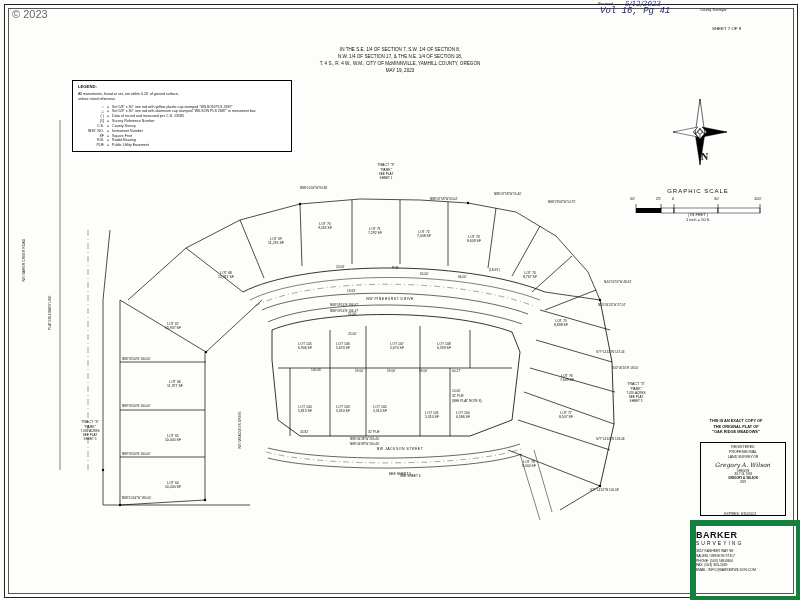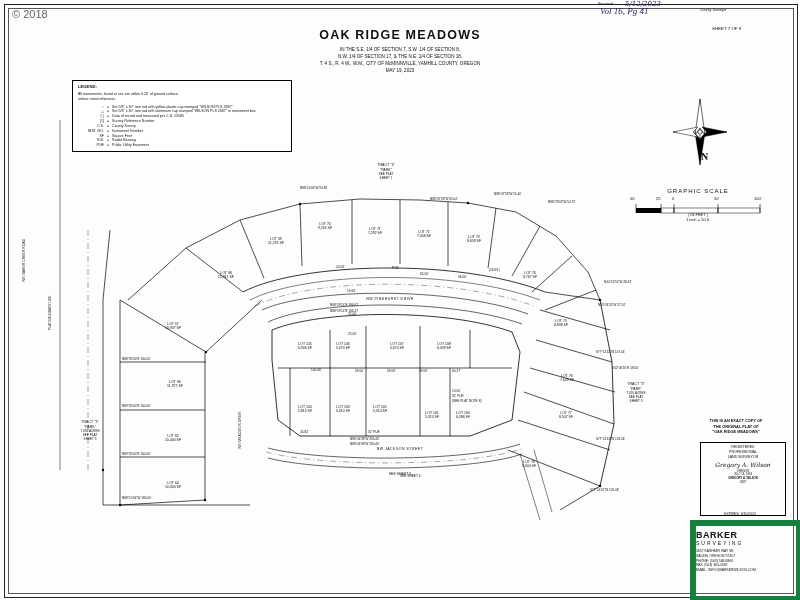--- a/index.html
+++ b/index.html
@@ -5,21 +5,21 @@
   html,body{margin:0;padding:0;background:#ffffff;}
   body{width:800px;height:600px;overflow:hidden;font-family:"Liberation Sans",sans-serif;color:#111;}
   #sheet{position:relative;width:800px;height:600px;background:#fdfdfb;}
   .abs{position:absolute;}
   .ttl{font-size:12.5px;font-weight:bold;letter-spacing:1.2px;text-align:center;}
   .sub{font-size:4.6px;text-align:center;line-height:1.45;}
   .tiny{font-size:3.6px;line-height:1.35;}
   .tiny5{font-size:4.2px;line-height:1.4;}
   .lbl{font-size:3.5px;text-align:center;line-height:1.25;}
   .bearing{font-size:3.1px;white-space:nowrap;}
-  .hand{font-family:Liberation Serif, serif;font-style:italic;font-size:9px;color:#1a1a6a;}
+  .hand{font-family:Liberation Mono, monospace;font-style:italic;font-size:9px;color:#1a1a6a;}
   .hand2{font-family:"DejaVu Serif",serif;font-style:italic;font-size:7px;color:#1a1a6a;}
   .legendbox{border:1px solid #000;padding:3px 5px;background:#fff;}
   .centerline{letter-spacing:.5px;}
   #border-outer{position:absolute;left:4px;top:4px;width:792px;height:592px;border:1px solid #222;}
   #border-inner{position:absolute;left:8px;top:8px;width:784px;height:584px;border:1px solid #555;}
   svg{position:absolute;left:0;top:0;}
   .nolab{font-size:3.2px;}
   .stampbox{border:1px solid #000;text-align:center;font-size:3.6px;line-height:1.35;padding:2px;}
   .barker{border:6px solid #15803d;text-align:left;}
   .barkername{font-size:9px;font-weight:bold;letter-spacing:.5px;}
@@ -32,29 +32,28 @@
   .copylab{font-size:3.9px;text-align:center;line-height:1.45;font-weight:bold;}
 </style>
 </head>
 <body>
 
 <div id="sheet">
 
   <div id="border-outer"></div>
   <div id="border-inner"></div>
 
-  <div class="abs" style="left:12px;top:8px;font-size:11px;color:#666;">© 2018</div>
+  <div class="abs" style="left:12px;top:8px;font-size:11px;color:#666;">© 2023</div>
 
   <div class="abs hand" style="left:600px;top:6px;">Vol 16, Pg 41</div>
   <div class="abs tiny" style="left:598px;top:2px;">Received</div>
   <div class="abs hand2" style="left:625px;top:0px;">5/12/2023</div>
   <div class="abs tiny" style="left:700px;top:8px;">County Surveyor</div>
   <div class="abs sheetlab" style="left:712px;top:26px;">SHEET 7 OF 9</div>
 
-  <div class="abs ttl" style="left:200px;top:28px;width:400px;">OAK RIDGE MEADOWS</div>
   <div class="abs sub" style="left:200px;top:47px;width:400px;">IN THE S.E. 1/4 OF SECTION 7, S.W. 1/4 OF SECTION 8,</div>
   <div class="abs sub" style="left:200px;top:54px;width:400px;">N.W. 1/4 OF SECTION 17, &amp; THE N.E. 1/4 OF SECTION 18,</div>
   <div class="abs sub" style="left:200px;top:61px;width:400px;">T. 4 S., R. 4 W., W.M., CITY OF McMINNVILLE, YAMHILL COUNTY, OREGON</div>
   <div class="abs sub" style="left:200px;top:68px;width:400px;">MAY 19, 2023</div>
 
   <div class="abs legendbox" style="left:72px;top:80px;width:208px;">
     <div class="tiny5" style="font-weight:bold;">LEGEND:</div>
     <div class="tiny" style="margin-top:2px;">All monuments, found or set, are within 0.20' of ground surface,</div>
     <div class="tiny">unless noted otherwise.</div>
     <div id="legend-items" style="margin-top:3px;">

